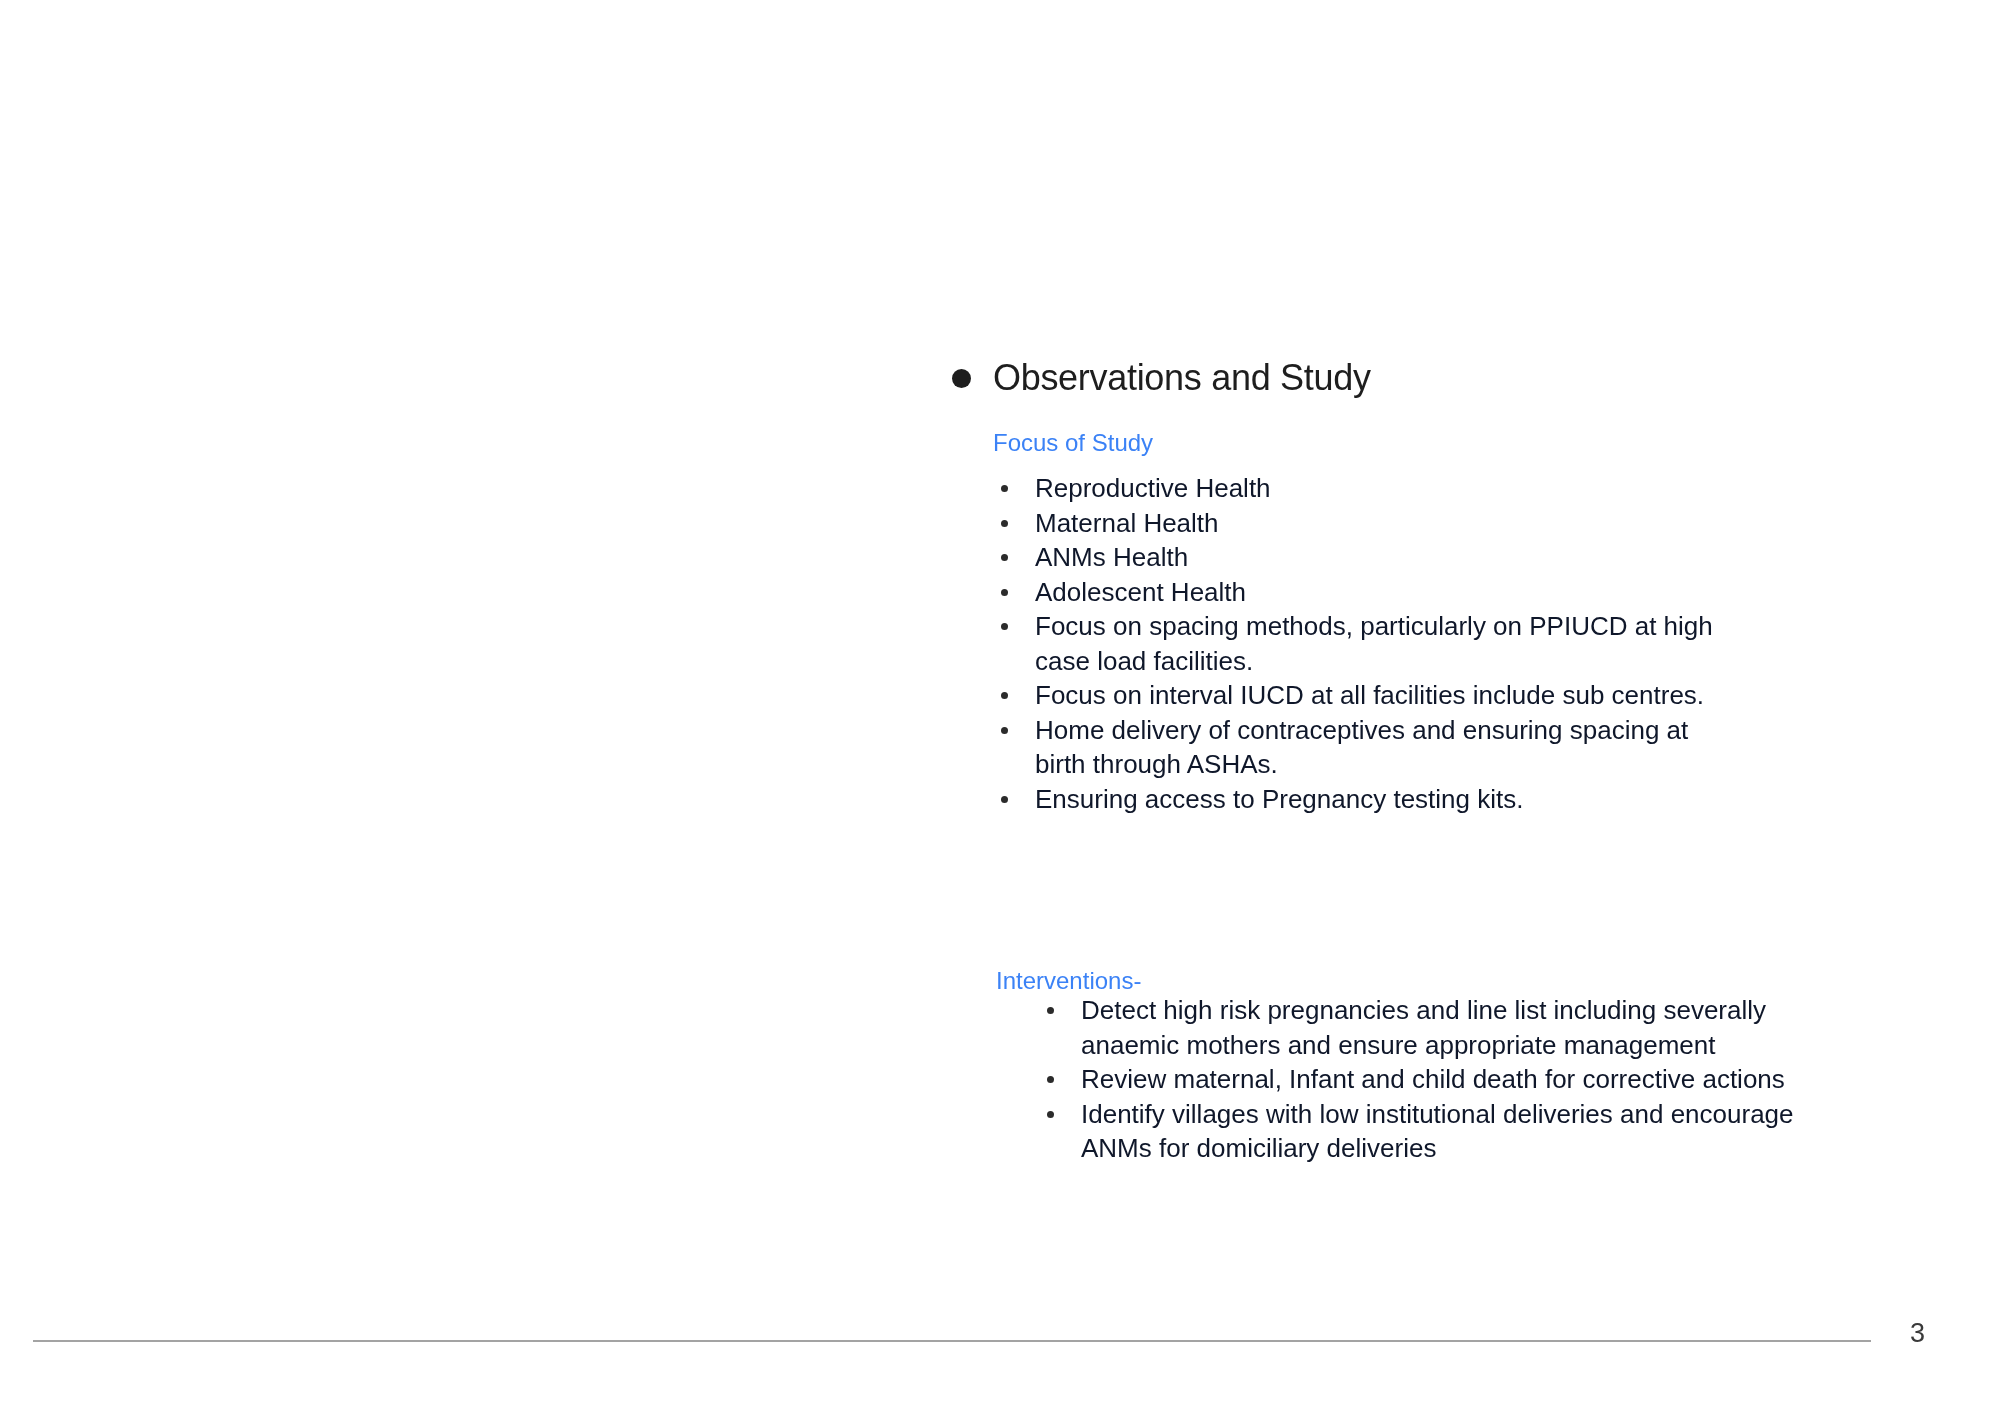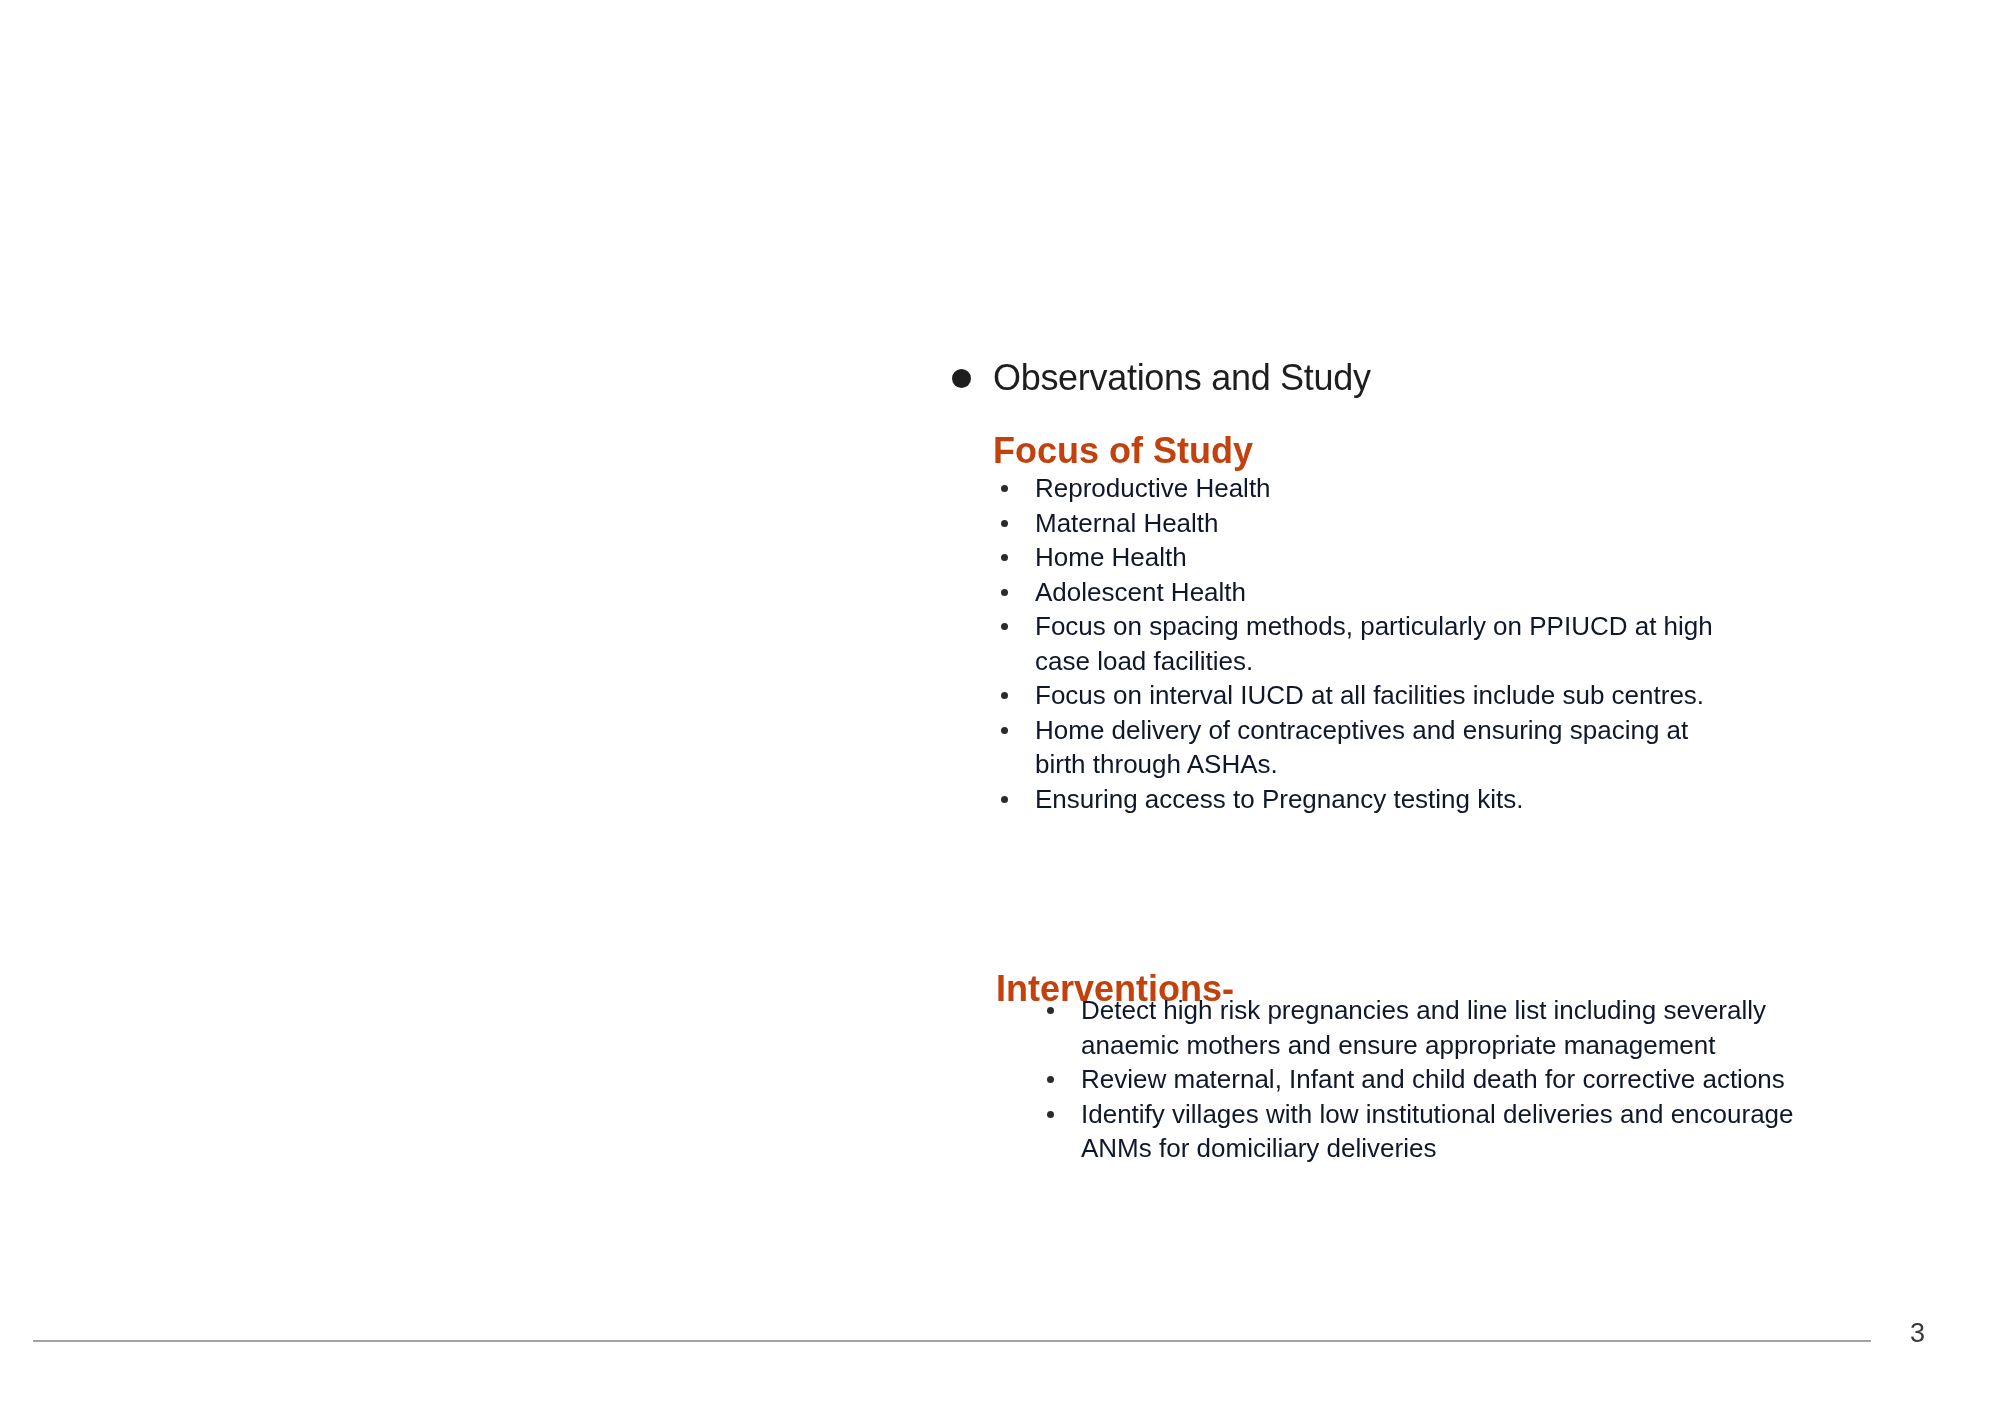--- a/index.html
+++ b/index.html
@@ -34,23 +34,23 @@
     font-size: 36px;
     font-weight: 400;
     color: #1e1e1e;
     letter-spacing: -0.3px;
     white-space: nowrap;
   }
 
   
   .section-heading {
     position: absolute;
-    font-size: 36px;
-    font-weight: 700;
-    color: #c2410c;
+    font-size: 24px;
+    font-weight: 400;
+    color: #3b82f6;
     line-height: 1.25;
     white-space: nowrap;
   }
   .heading-focus { left: 993px; top: 428px; }
   .heading-interventions { left: 996px; top: 930px; margin-top: 36px; }
 
   
   ul.content-list {
     position: absolute;
     list-style: none;
@@ -94,21 +94,21 @@
   <div class="title-row">
     <span class="title-bullet"></span>
     <span class="page-title">Observations and Study</span>
   </div>
 
   <div class="section-heading heading-focus">Focus of Study</div>
 
   <ul class="content-list focus-list">
       <li><span class="li-dot"></span><span>Reproductive Health</span></li>
       <li><span class="li-dot"></span><span>Maternal Health</span></li>
-      <li><span class="li-dot"></span><span>Home Health</span></li>
+      <li><span class="li-dot"></span><span>ANMs Health</span></li>
       <li><span class="li-dot"></span><span>Adolescent Health</span></li>
       <li><span class="li-dot"></span><span>Focus on spacing methods, particularly on PPIUCD at high case load facilities.</span></li>
       <li><span class="li-dot"></span><span>Focus on interval IUCD at all facilities include sub centres.</span></li>
       <li><span class="li-dot"></span><span>Home delivery of contraceptives and ensuring spacing at birth through ASHAs.</span></li>
       <li><span class="li-dot"></span><span>Ensuring access to Pregnancy testing kits.</span></li>
     </ul>
 
   <div class="section-heading heading-interventions">Interventions-</div>
 
   <ul class="content-list interventions-list">

